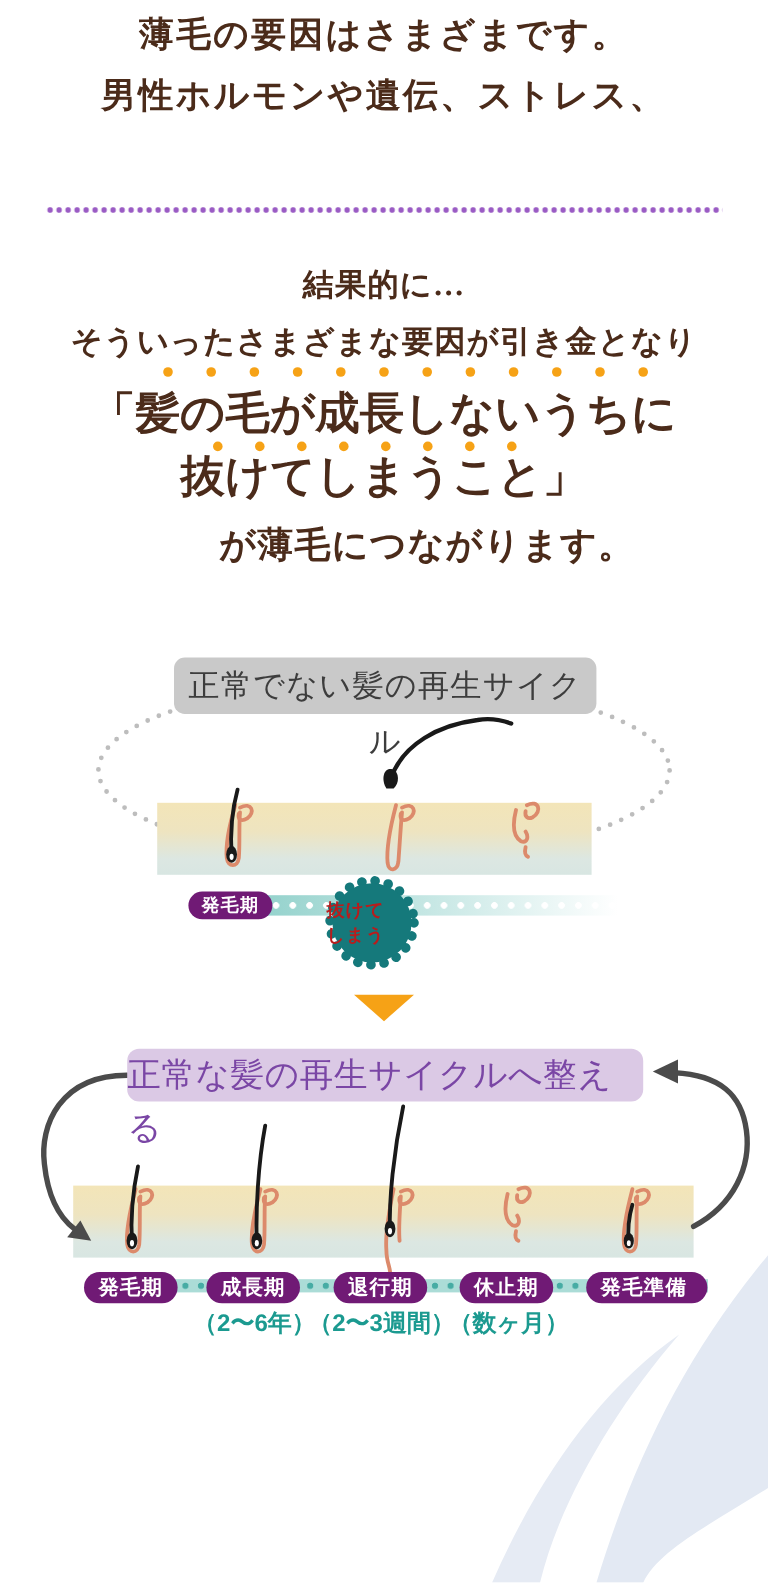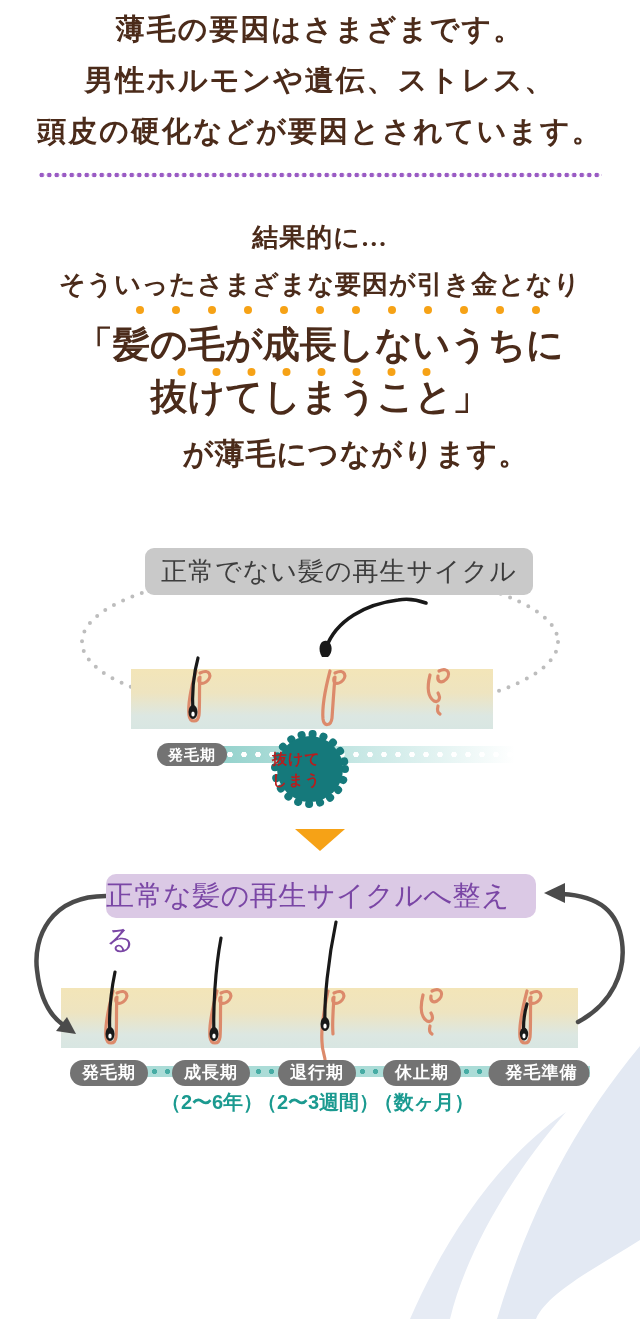--- a/index.html
+++ b/index.html
@@ -23,27 +23,27 @@
   .odot{width:8px;height:8px;border-radius:50%;background:#f6a216;display:inline-block;flex:0 0 auto;}
   .dots1{top:306px;left:50%;gap:28px;transform:translateX(calc(-50% + 18px));}
   .dots2{top:368px;left:50%;gap:27px;transform:translateX(calc(-50% - 16px));}
   .quote-l{font-size:37px;font-weight:bold;color:#4b2b1a;letter-spacing:0;}
   .quote1{top:320px;}
   .quote2{top:372px;}
   .quote-suffix{top:434px;font-size:30px;font-weight:bold;color:#4b2b1a;letter-spacing:1px;margin-left:36px;}
 
   
   .ellipse-svg{top:560px;left:75px;}
-  .badge-gray{top:548px;left:145px;width:388px;height:47px;line-height:47px;background:#c9c9c9;
+  .badge-gray{top:548px;left:145px;width:352px;height:47px;line-height:47px;background:#c9c9c9;
     border-radius:9px;text-align:center;font-size:26px;font-weight:500;color:#3d3d3d;letter-spacing:1px;}
   .band{background:linear-gradient(180deg,#f3e5b8 0%,#eee4c0 40%,#dce7e2 78%,#d8e6e2 100%);}
   .band1{top:669px;left:131px;width:362px;height:60px;}
   .band2{top:988px;left:61px;width:517px;height:60px;}
   .fol-svg{left:0;top:0;pointer-events:none;}
-  .pill{background:#737373;color:#fff;border-radius:14px;text-align:right;font-weight:bold;letter-spacing:1px;}
+  .pill{background:#701a75;color:#fff;border-radius:14px;text-align:left;font-weight:bold;letter-spacing:1px;}
   .pill1{top:743px;left:157px;height:23px;line-height:23px;padding:0 11px;font-size:15px;border-radius:12px;}
   .fade-track{top:746px;left:205px;width:310px;height:17px;
     background-image:radial-gradient(circle,#ffffff 2.5px,rgba(255,255,255,0) 3px),
       linear-gradient(90deg,#8fd0ca 0%,rgba(239,248,247,0.0) 100%);
     background-size:14px 17px,100% 100%;background-repeat:repeat-x,no-repeat;background-position:4px center,0 0;}
   .burst-text{top:748px;left:272px;width:76px;color:#b91c1c;font-size:15px;
     line-height:21px;font-weight:bold;letter-spacing:1px;}
   
   .down-arrow{top:829px;left:295px;width:0;height:0;border-left:25px solid transparent;
     border-right:25px solid transparent;border-top:22px solid #f6a216;}
@@ -62,21 +62,20 @@
   .waves{left:380px;top:1040px;}
 </style>
 </head>
 <body>
 
 <div class="page serif">
 
   <div class="abs ctr intro">
     <div>薄毛の要因はさまざまです。</div>
     <div>男性ホルモンや遺伝、ストレス、</div>
-    <div>頭皮の硬化などが要因とされています。</div>
   </div>
 
   <div class="abs divider"></div>
 
   <div class="abs ctr lead">
     <div>結果的に…</div>
     <div>そういったさまざまな要因が引き金となり</div>
   </div>
 
   <div class="dots-row dots1">

